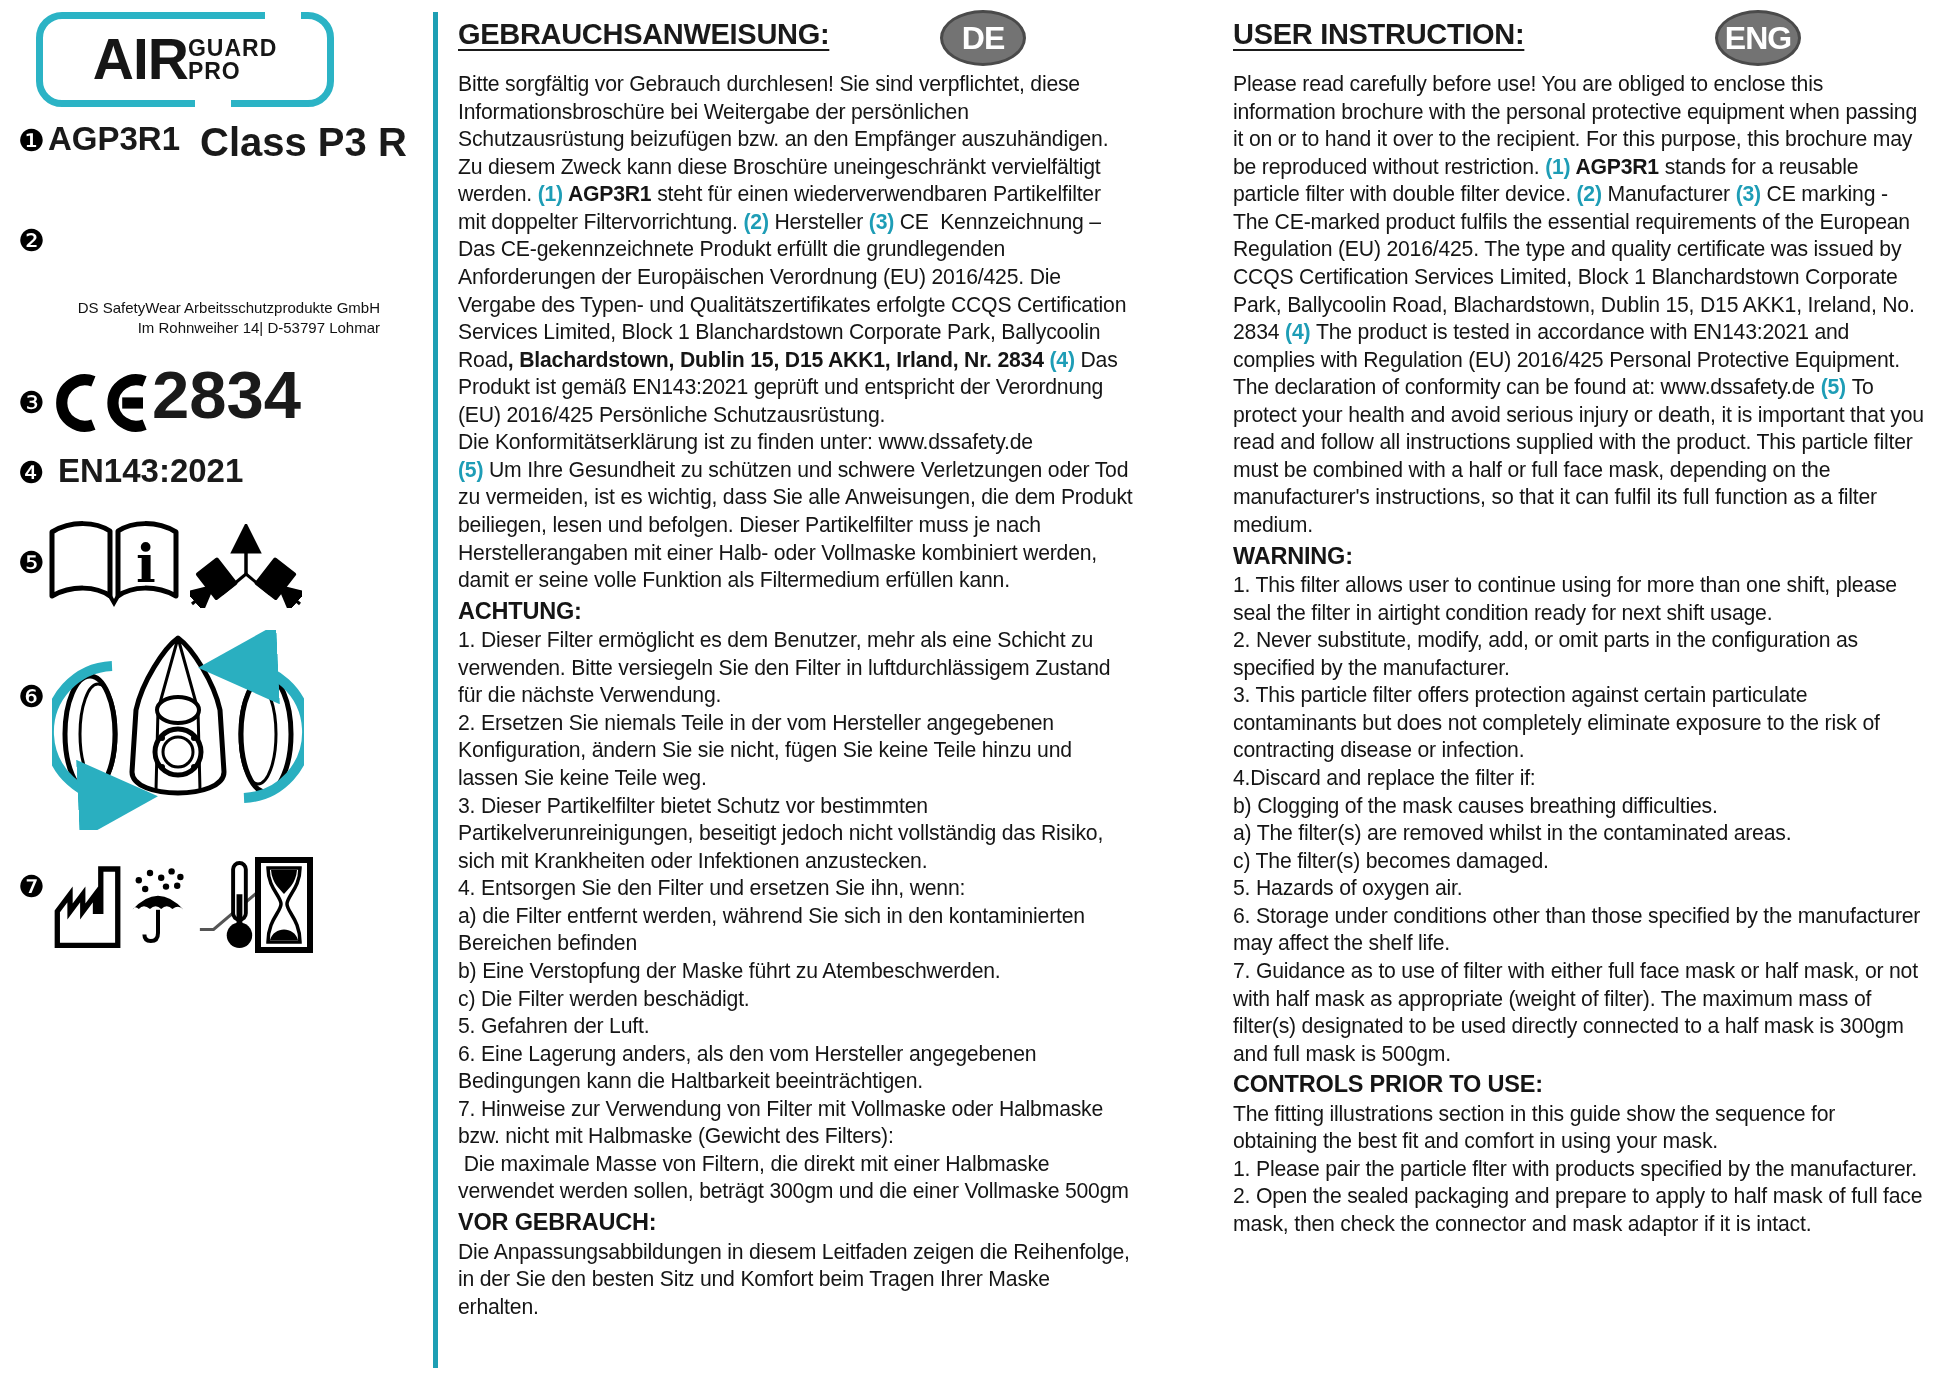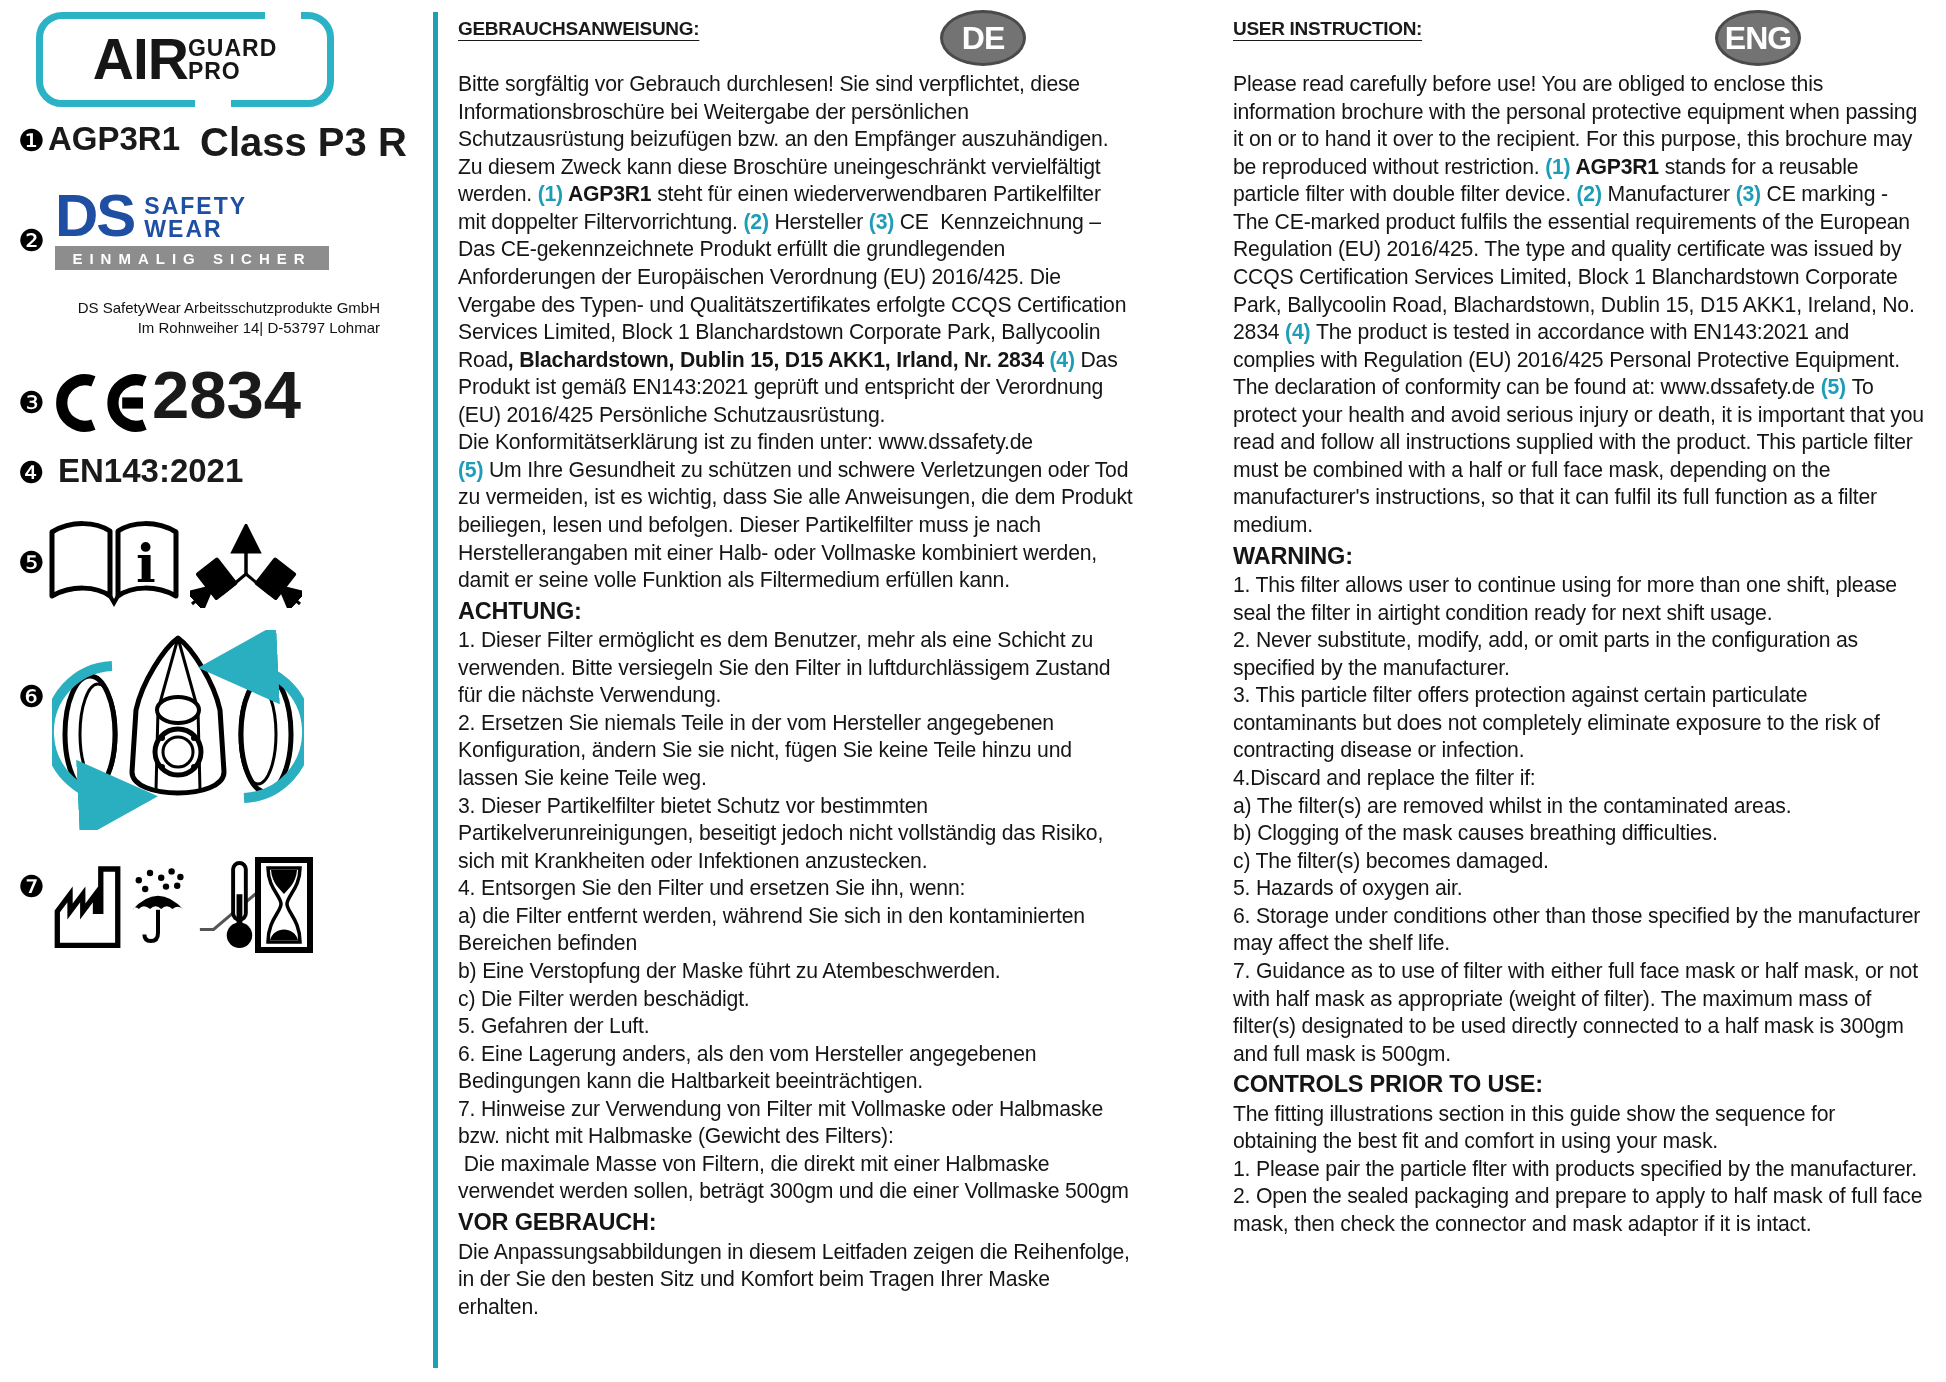--- a/index.html
+++ b/index.html
@@ -44,21 +44,21 @@
   .umbrella-svg{position:absolute;left:126px;top:856px;}
   .thermo-svg{position:absolute;left:194px;top:856px;}
   .hourglass-svg{position:absolute;left:254px;top:856px;}
   
   #divider{position:absolute;left:433px;top:12px;width:5px;height:1356px;background:#1D9FB4;}
   
   .col{position:absolute;top:18px;}
   #col-de{left:458px;width:676px;}
   #col-en{left:1233px;width:692px;}
   .col-head{position:relative;height:44px;margin-bottom:8px;}
-  .col-head h2{margin:0;font-size:19px;font-weight:700;text-decoration:underline;
+  .col-head h2{margin:0;font-size:29px;font-weight:700;text-decoration:underline;
                text-underline-offset:5px;letter-spacing:-0.3px;}
   .badge{position:absolute;left:482px;top:-8px;width:86px;height:56px;border-radius:50%;
          background:#737373;border:3px solid #4a4a4a;color:#fff;font-weight:700;font-size:32px;
          display:flex;align-items:center;justify-content:center;letter-spacing:-1px;box-sizing:border-box;}
   .blocks{font-size:21.2px;line-height:1.3;letter-spacing:-0.2px;color:#151515;}
   .tpara{white-space:pre-wrap;margin:0;}
   .theading{white-space:pre-wrap;margin:2px 0 0 0;font-size:23.5px;font-weight:700;}
   .a{color:#1E9DB6;font-weight:700;}
   .b{font-weight:700;}
 </style>
@@ -77,30 +77,20 @@
         <span>GUARD</span>
         <span>PRO</span>
       </span>
     </div>
 
     <span class="marker" style="left:18px;top:126px;">❶</span>
     <span class="model-txt">AGP3R1</span>
     <span class="class-txt">Class P3 R</span>
 
     <span class="marker" style="left:18px;top:226px;">❷</span>
-    <div class="ds-cluster">
-      <div class="ds-row">
-        <span class="ds-big">DS</span>
-        <span class="ds-stack">
-          <span>SAFETY</span>
-          <span>WEAR</span>
-        </span>
-      </div>
-      <div class="ds-banner">EINMALIG SICHER</div>
-    </div>
 
     <div class="address">
       <div>DS SafetyWear Arbeitsschutzprodukte GmbH</div>
       <div>Im Rohnweiher 14| D-53797 Lohmar</div>
     </div>
 
     <span class="marker" style="left:18px;top:388px;">❸</span>
     <svg class="ce-svg" width="96" height="70" viewBox="0 0 120 70">
       <path d="M48,8 A29,29 0 1 0 48,62" fill="none" stroke="#000" stroke-width="14"></path>
       <path d="M112,8 A29,29 0 1 0 112,62" fill="none" stroke="#000" stroke-width="14"></path>
@@ -228,22 +218,22 @@
       <h2>USER INSTRUCTION:</h2>
       <div class="badge">ENG</div>
     </div>
     <div class="blocks">
         <div class="tpara"><span>Please read carefully before use! You are obliged to enclose this information brochure with the personal protective equipment when passing it on or to hand it over to the recipient. For this purpose, this brochure may be reproduced without restriction. </span><span class="a">(1) </span><span class="b">AGP3R1</span><span> stands for a reusable particle filter with double filter device. </span><span class="a">(2) </span><span>Manufacturer </span><span class="a">(3) </span><span>CE marking - The CE-marked product fulfils the essential requirements of the European Regulation (EU) 2016/425. The type and quality certificate was issued by CCQS Certification Services Limited, Block 1 Blanchardstown Corporate Park, Ballycoolin Road, Blachardstown, Dublin 15, D15 AKK1, Ireland, No. 2834 </span><span class="a">(4) </span><span>The product is tested in accordance with EN143:2021 and complies with Regulation (EU) 2016/425 Personal Protective Equipment. The declaration of conformity can be found at: www.dssafety.de </span><span class="a">(5) </span><span>To protect your health and avoid serious injury or death, it is important that you read and follow all instructions supplied with the product. This particle filter must be combined with a half or full face mask, depending on the manufacturer's instructions, so that it can fulfil its full function as a filter medium.</span></div>
         <div class="theading"><span>WARNING:</span></div>
         <div class="tpara"><span>1. This filter allows user to continue using for more than one shift, please seal the filter in airtight condition ready for next shift usage.</span></div>
         <div class="tpara"><span>2. Never substitute, modify, add, or omit parts in the configuration as specified by the manufacturer.</span></div>
         <div class="tpara"><span>3. This particle filter offers protection against certain particulate contaminants but does not completely eliminate exposure to the risk of contracting disease or infection.</span></div>
         <div class="tpara"><span>4.Discard and replace the filter if:</span></div>
+        <div class="tpara"><span>b) Clogging of the mask causes breathing difficulties.</span></div>
         <div class="tpara"><span>a) The filter(s) are removed whilst in the contaminated areas.</span></div>
-        <div class="tpara"><span>b) Clogging of the mask causes breathing difficulties.</span></div>
         <div class="tpara"><span>c) The filter(s) becomes damaged.</span></div>
         <div class="tpara"><span>5. Hazards of oxygen air.</span></div>
         <div class="tpara"><span>6. Storage under conditions other than those specified by the manufacturer may affect the shelf life.</span></div>
         <div class="tpara"><span>7. Guidance as to use of filter with either full face mask or half mask, or not with half mask as appropriate (weight of filter). The maximum mass of filter(s) designated to be used directly connected to a half mask is 300gm and full mask is 500gm.</span></div>
         <div class="theading"><span>CONTROLS PRIOR TO USE:</span></div>
         <div class="tpara"><span>The fitting illustrations section in this guide show the sequence for obtaining the best fit and comfort in using your mask.</span></div>
         <div class="tpara"><span>1. Please pair the particle flter with products specified by the manufacturer.</span></div>
         <div class="tpara"><span>2. Open the sealed packaging and prepare to apply to half mask of full face mask, then check the connector and mask adaptor if it is intact.</span></div>
       </div>
   </div>

